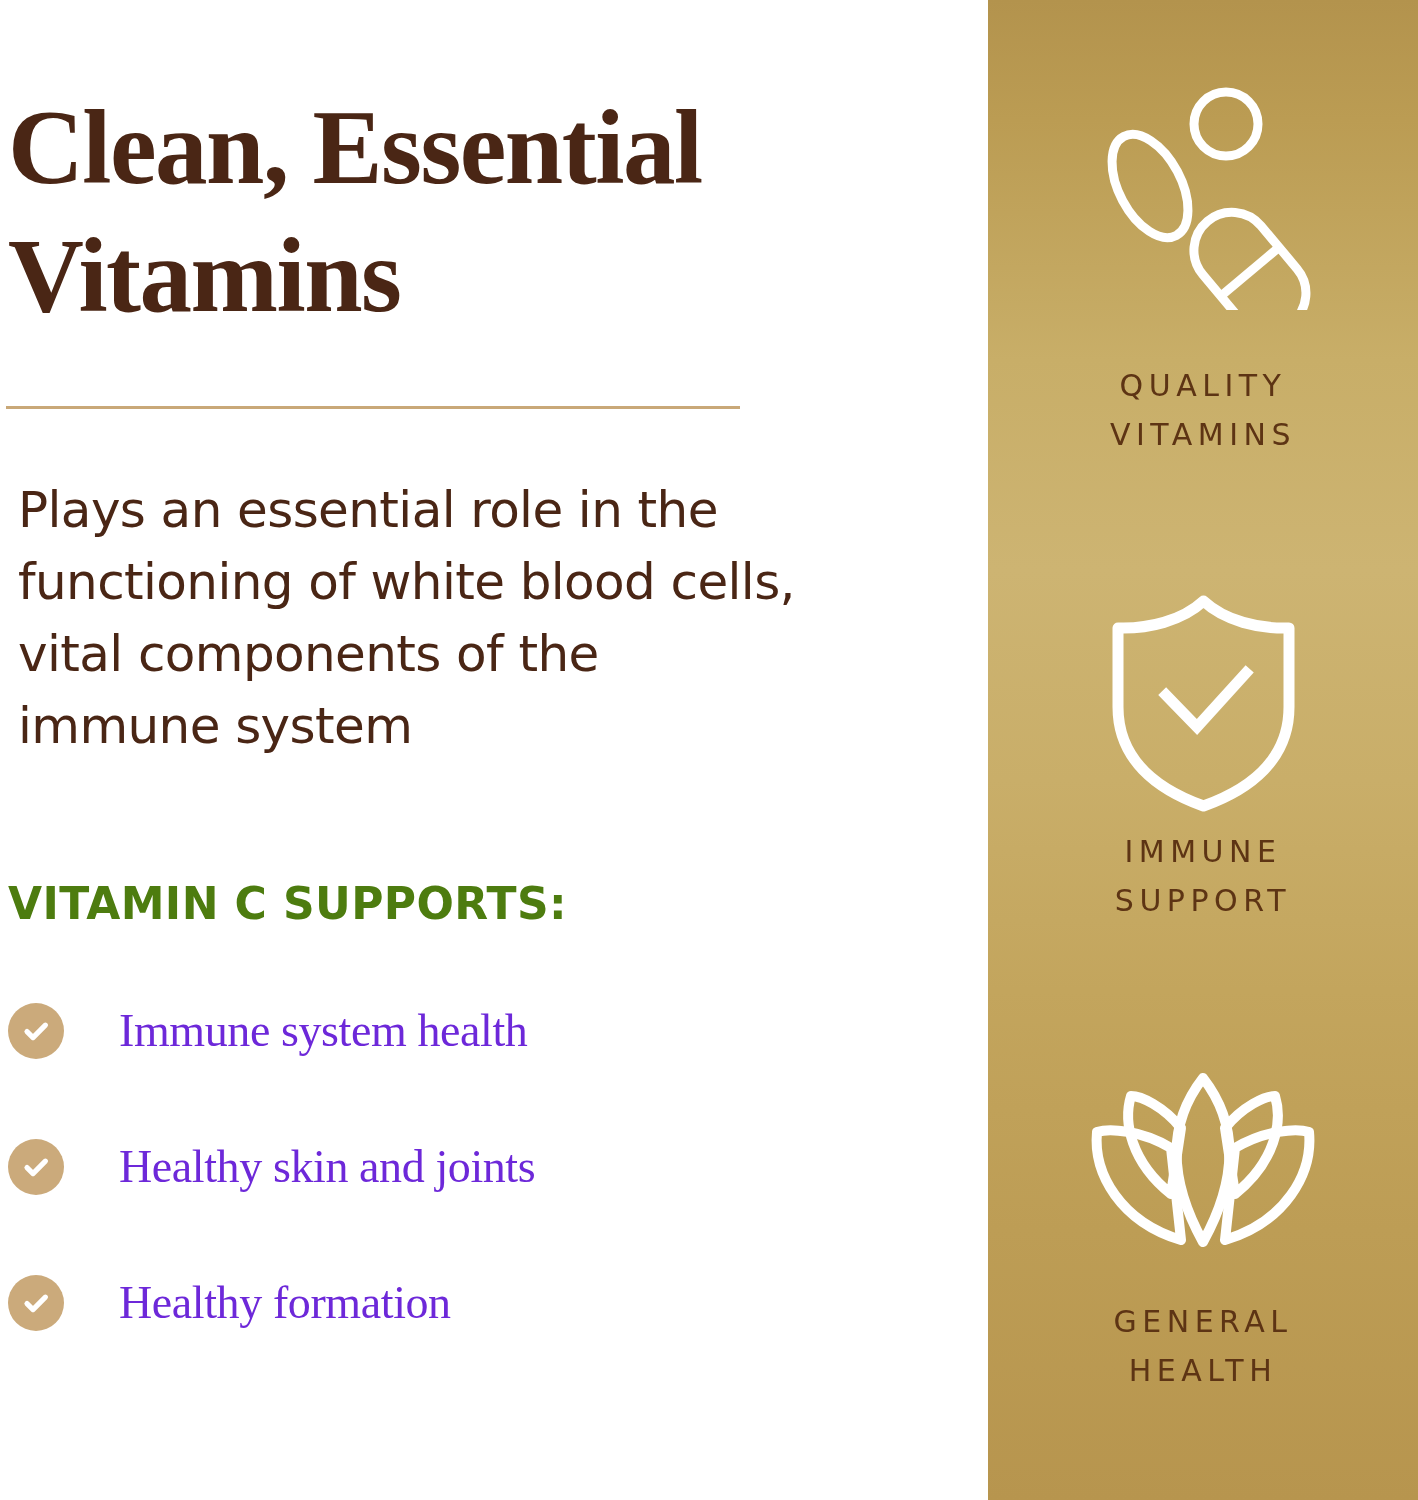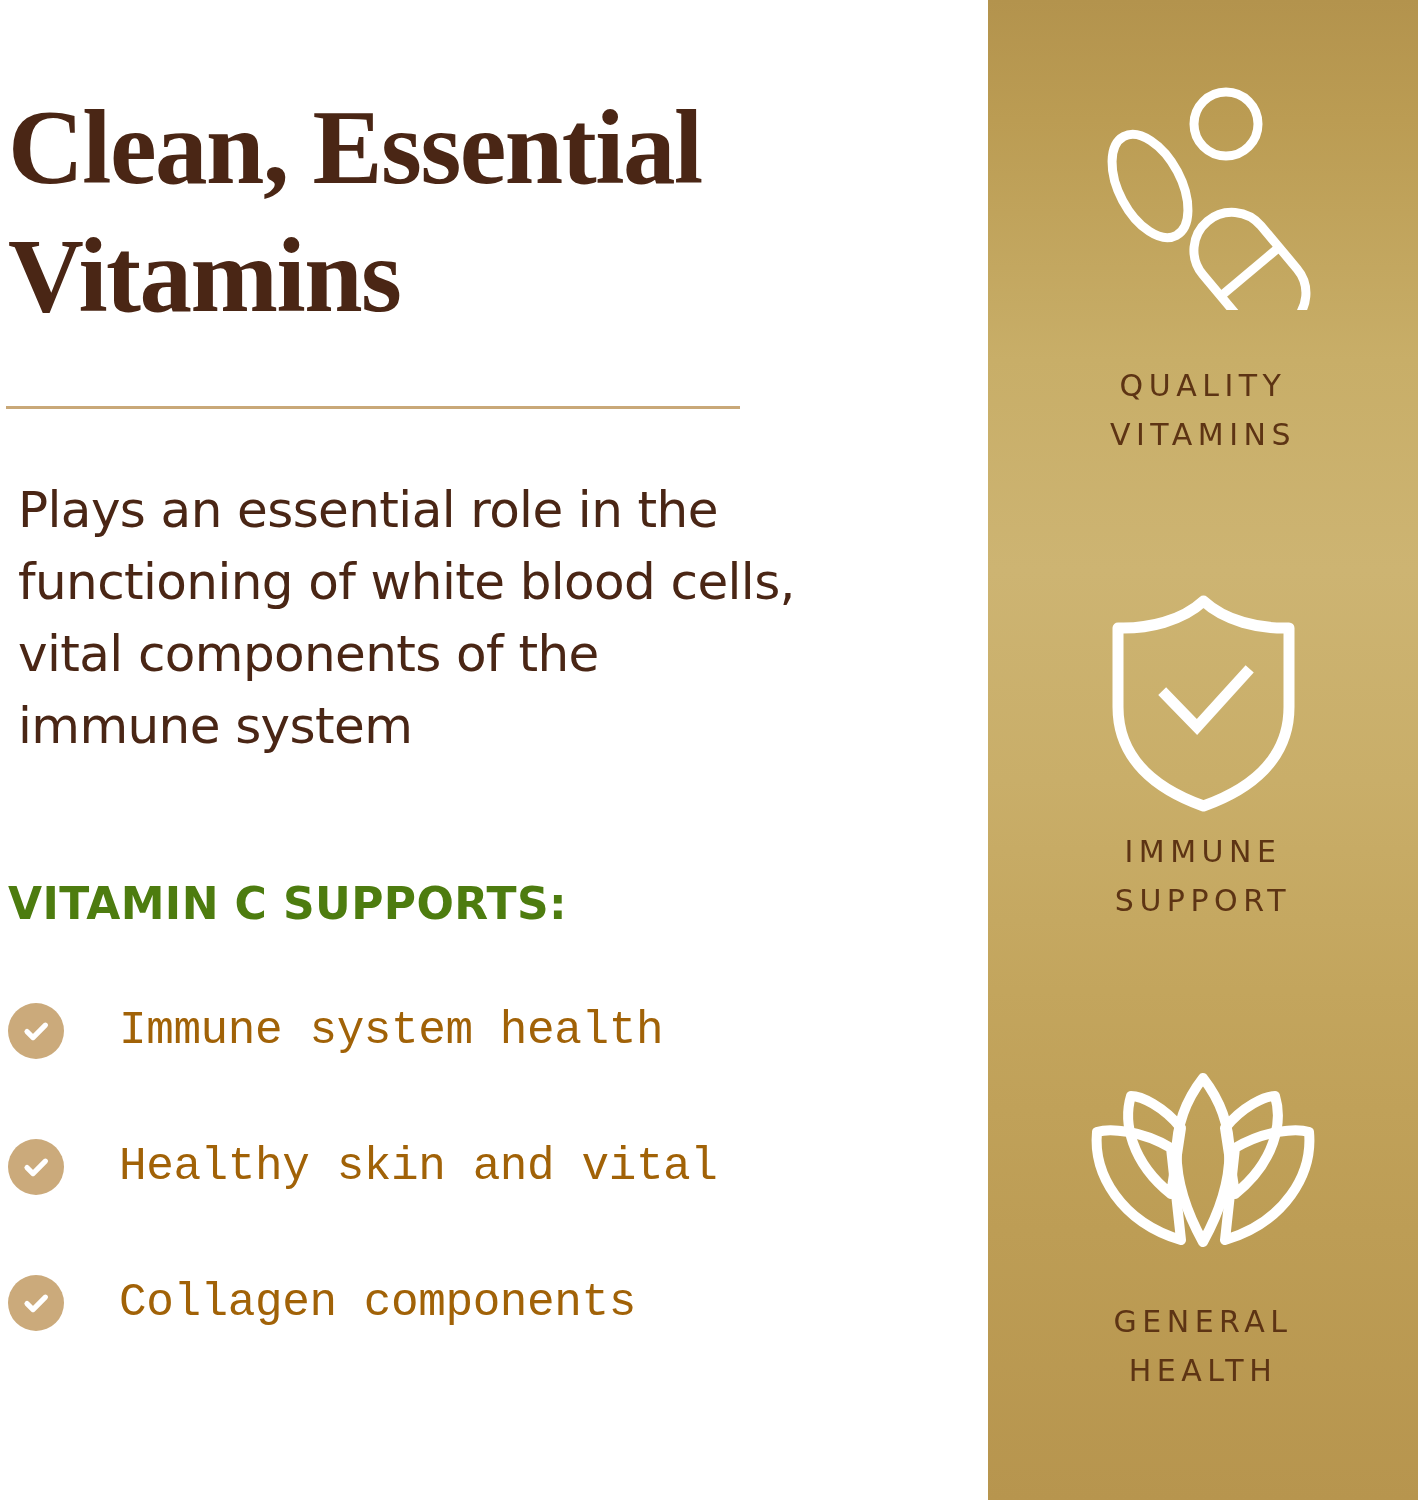--- a/index.html
+++ b/index.html
@@ -105,24 +105,24 @@
     border-radius: 50%;
     background: #cbaa7b;
     display: flex;
     align-items: center;
     justify-content: center;
   }
   .check-circle svg { display: block; }
 
   .benefit-label {
     margin-left: 55px;
-    font-family: Liberation Mono, monospace;
+    font-family: Liberation Serif, serif;
     font-size: 46px;
     letter-spacing: -0.4px;
-    color: #a16207;
+    color: #6d28d9;
     line-height: 1;
     white-space: nowrap;
   }
 
   
   #gold-panel {
     position: absolute;
     left: 988px;
     top: 0;
     width: 430px;
@@ -200,30 +200,30 @@
         </span>
         <span class="benefit-label">Immune system health</span>
       </li>
 
       <li class="benefit-row">
         <span class="check-circle">
           <svg width="32" height="32" viewBox="0 0 32 32" aria-hidden="true">
             <path d="M7 16.6 L13 22.6 L25.4 10.2" fill="none" stroke="#ffffff" stroke-width="5.2" stroke-linecap="round" stroke-linejoin="round"></path>
           </svg>
         </span>
-        <span class="benefit-label">Healthy skin and vital</span>
+        <span class="benefit-label">Healthy skin and joints</span>
       </li>
 
       <li class="benefit-row">
         <span class="check-circle">
           <svg width="32" height="32" viewBox="0 0 32 32" aria-hidden="true">
             <path d="M7 16.6 L13 22.6 L25.4 10.2" fill="none" stroke="#ffffff" stroke-width="5.2" stroke-linecap="round" stroke-linejoin="round"></path>
           </svg>
         </span>
-        <span class="benefit-label">Collagen components</span>
+        <span class="benefit-label">Healthy formation</span>
       </li>
 
     </ul>
   </div>
 
   <div id="gold-panel">
 
     <div class="panel-feature" id="feature-quality">
       <div class="panel-icon">
         <svg width="250" height="230" viewBox="0 0 250 230" aria-hidden="true">

